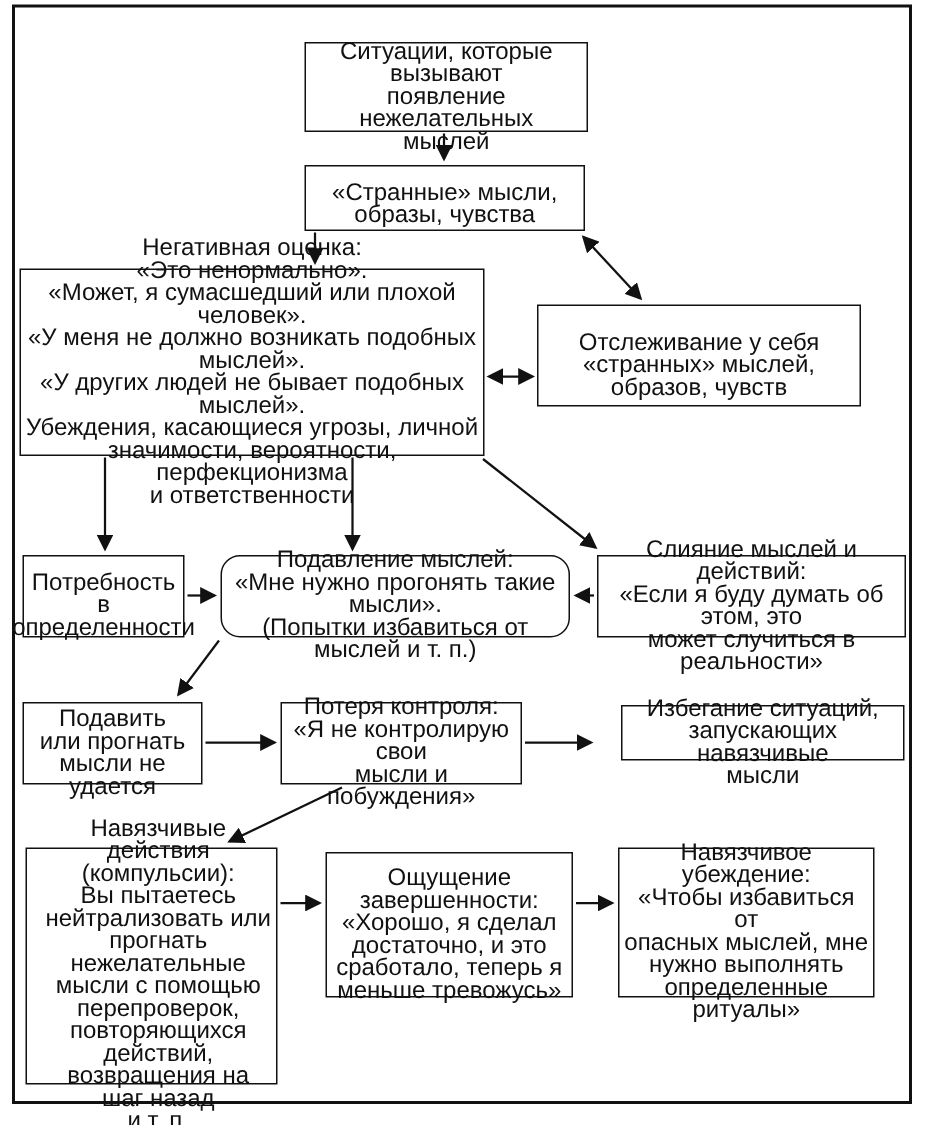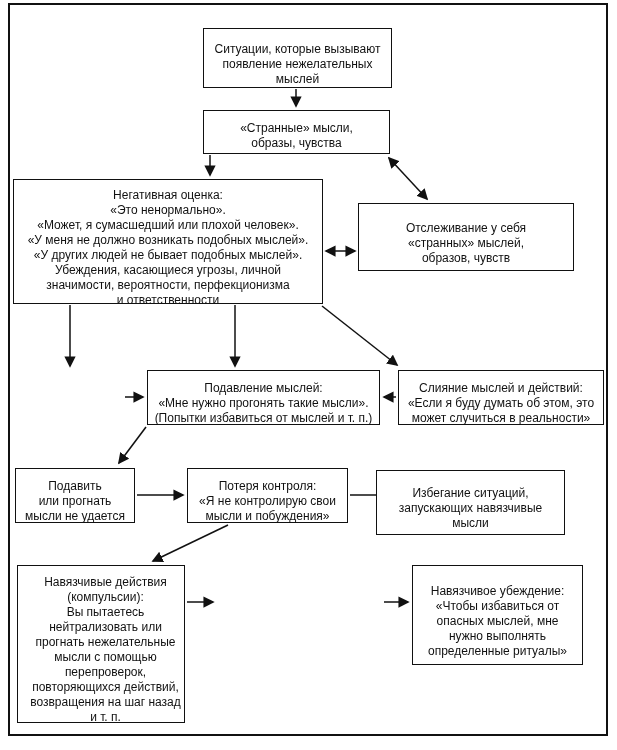--- a/index.html
+++ b/index.html
@@ -38,36 +38,36 @@
     border: 1.6px solid #111111;
     background: #ffffff;
     display: flex;
     align-items: center;
     justify-content: center;
     text-align: center;
     padding: 2px 3px;
   }
   .node-text {
     white-space: pre-line;
-    font-size: 12px;
+    font-size: 16px;
     line-height: 15px;
     letter-spacing: 0;
     margin-top: 12px;
   }
   
   #n-situations   { left: 203px; top:  28px; width: 189px; height:  60px; }
   #n-strange      { left: 203px; top: 110px; width: 187px; height:  44px; align-items: flex-end; }
   #n-negative     { left:  13px; top: 179px; width: 310px; height: 125px; }
   #n-monitoring   { left: 358px; top: 203px; width: 216px; height:  68px; }
   #n-need         { left:  15px; top: 370px; width: 108px; height:  55px; }
-  #n-suppression  { left: 147px; top: 370px; width: 233px; height:  55px; }
+  #n-suppression  { left: 147px; top: 370px; width: 233px; height:  55px; border-radius: 13px; }
   #n-fusion       { left: 398px; top: 370px; width: 206px; height:  55px; }
   #n-fail         { left:  15px; top: 468px; width: 120px; height:  55px; }
   #n-loss         { left: 187px; top: 468px; width: 161px; height:  55px; }
-  #n-avoidance    { left: 376px; top: 470px; width: 189px; height:  65px; }
+  #n-avoidance    { left: 414px; top: 470px; width: 189px; height:  37px; }
   #n-compulsions  { left:  17px; top: 565px; width: 168px; height: 158px; padding-left: 12px; }
   #n-completeness { left: 217px; top: 568px; width: 165px; height:  97px; }
   #n-belief       { left: 412px; top: 565px; width: 171px; height: 100px; }
 </style>
 </head>
 <body>
 
 <div class="canvas">
 
   <div class="frame"></div>
@@ -118,20 +118,24 @@
 значимости, вероятности, перфекционизма
 и ответственности</span>
   </div>
 
   <div class="node" id="n-monitoring">
     <span class="node-text">Отслеживание у себя
 «странных» мыслей,
 образов, чувств</span>
   </div>
 
+  <div class="node" id="n-need">
+    <span class="node-text">Потребность
+в определенности</span>
+  </div>
 
   <div class="node" id="n-suppression">
     <span class="node-text">Подавление мыслей:
 «Мне нужно прогонять такие мысли».
 (Попытки избавиться от мыслей и т. п.)</span>
   </div>
 
   <div class="node" id="n-fusion">
     <span class="node-text">Слияние мыслей и действий:
 «Если я буду думать об этом, это
@@ -162,20 +166,28 @@
 Вы пытаетесь
 нейтрализовать или
 прогнать нежелательные
 мысли с помощью
 перепроверок,
 повторяющихся действий,
 возвращения на шаг назад
 и т. п.</span>
   </div>
 
+  <div class="node" id="n-completeness">
+    <span class="node-text">Ощущение
+завершенности:
+«Хорошо, я сделал
+достаточно, и это
+сработало, теперь я
+меньше тревожусь»</span>
+  </div>
 
   <div class="node" id="n-belief">
     <span class="node-text">Навязчивое убеждение:
 «Чтобы избавиться от
 опасных мыслей, мне
 нужно выполнять
 определенные ритуалы»</span>
   </div>
 
 </div>

